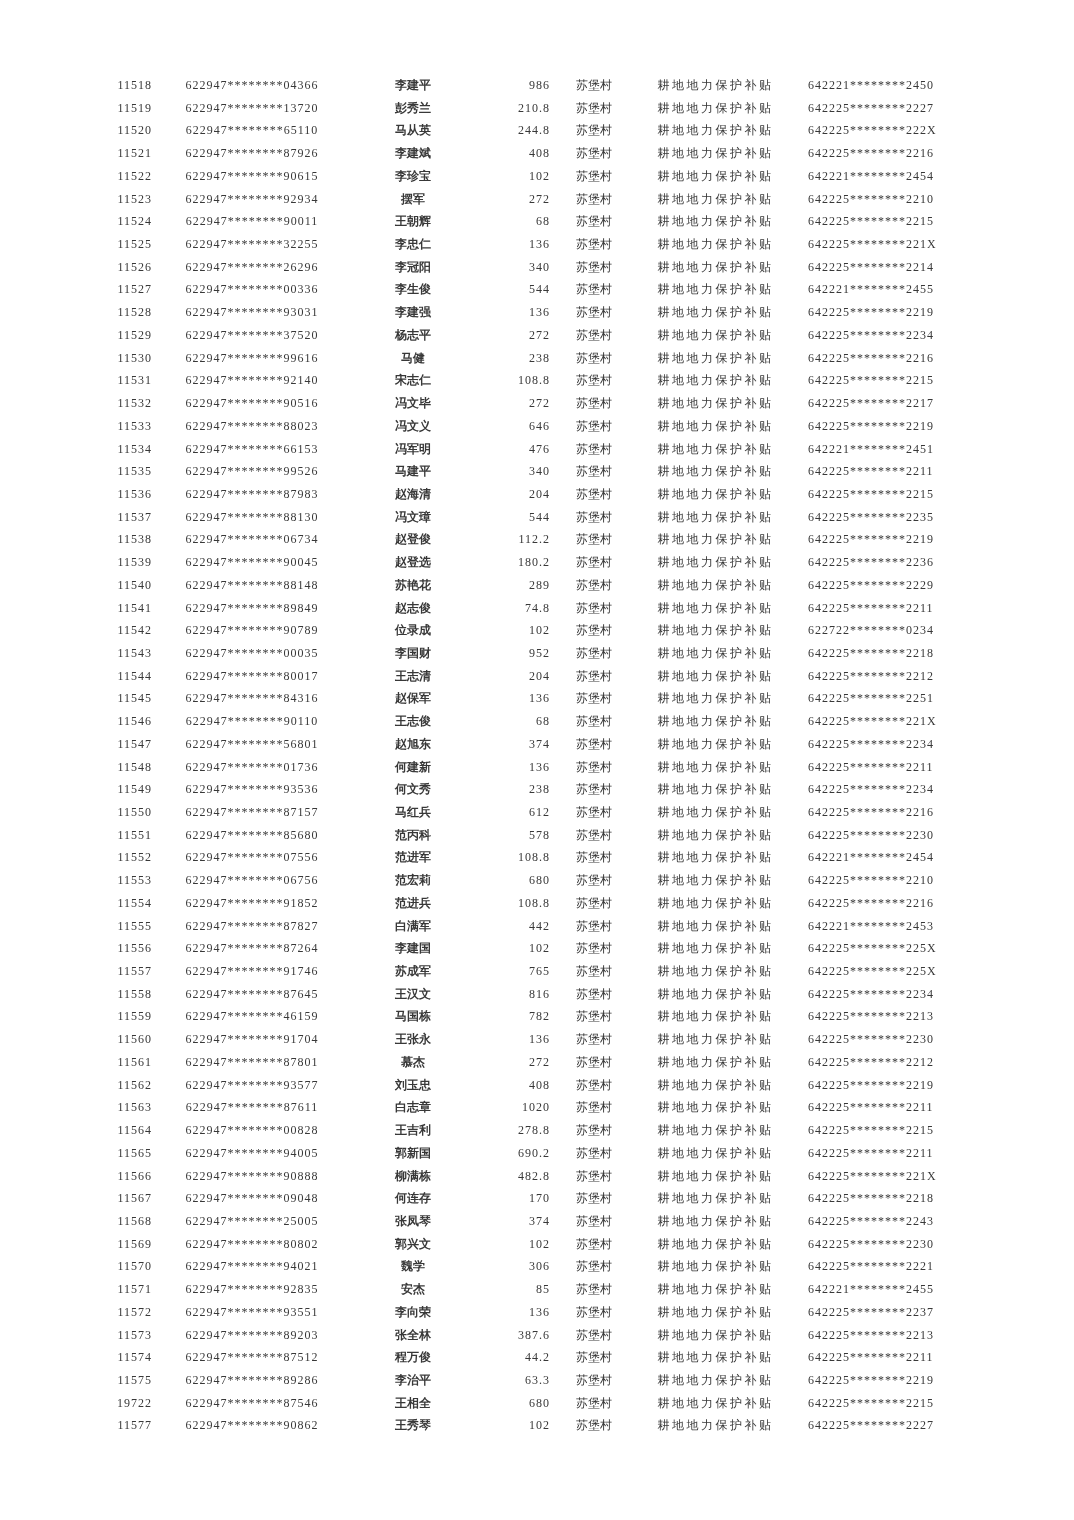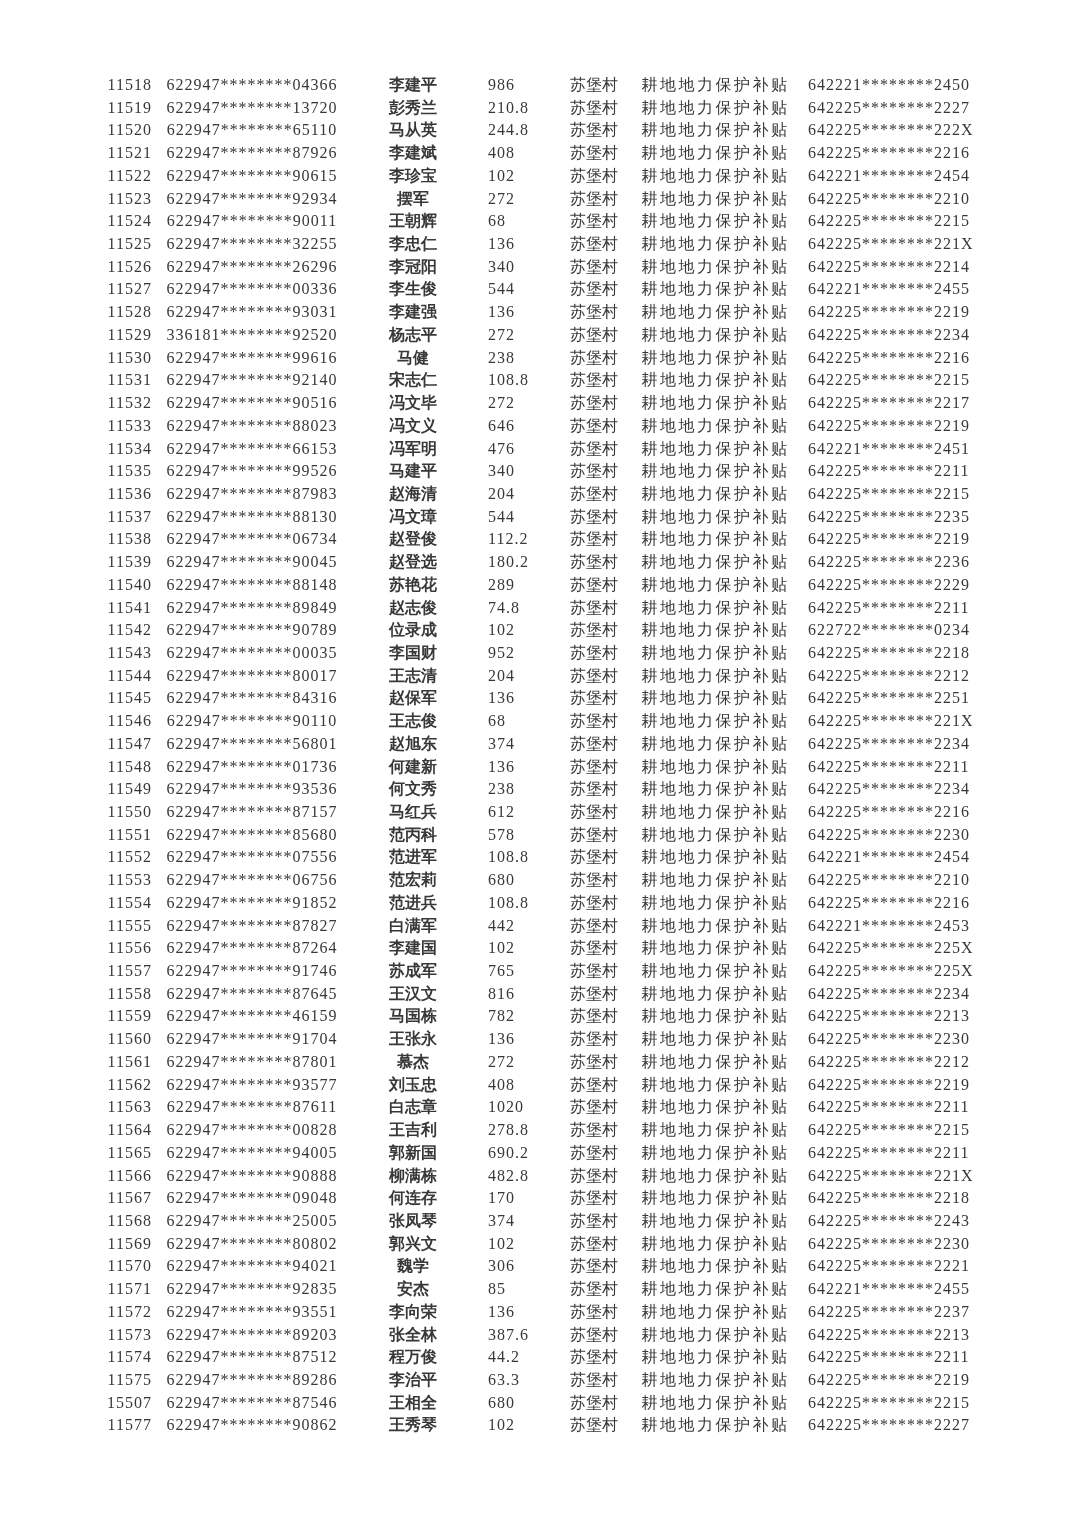--- a/index.html
+++ b/index.html
@@ -13,34 +13,34 @@
     position: relative;
     overflow: hidden;
     font-family: "Liberation Serif", "DejaVu Serif", serif;
   }
   .sheet {
     position: absolute;
     left: 104px;
     top: 74px;
     width: 870px;
     color: #383838;
-    font-size: 16px;
+    font-size: 12px;
   }
   .row {
     display: grid;
     grid-template-columns: 48px 14px 172px 150px 62px 88px 155px 181px;
     height: 22.73px;
     line-height: 22.73px;
     white-space: nowrap;
   }
   .cell { overflow: visible; }
   .c-seq     { grid-column: 1; text-align: right;  letter-spacing: 1px; }
   .c-idnum   { grid-column: 3; text-align: center;   letter-spacing: 1px; }
   .c-name    { grid-column: 4; text-align: center; font-weight: bold; }
-  .c-amount  { grid-column: 5; text-align: left; letter-spacing: 1px; }
+  .c-amount  { grid-column: 5; text-align: right; letter-spacing: 1px; }
   .c-village { grid-column: 6; text-align: center; }
   .c-subsidy { grid-column: 7; text-align: center; letter-spacing: 2.5px; }
   .c-account { grid-column: 8; text-align: left; padding-left: 15px; letter-spacing: 1px; }
 </style>
 </head>
 <body>
 
 <div class="sheet">
     <div class="row">
       <span class="cell c-seq">11518</span>
@@ -136,21 +136,21 @@
       <span class="cell c-seq">11528</span>
       <span class="cell c-idnum">622947********93031</span>
       <span class="cell c-name">李建强</span>
       <span class="cell c-amount">136</span>
       <span class="cell c-village">苏堡村</span>
       <span class="cell c-subsidy">耕地地力保护补贴</span>
       <span class="cell c-account">642225********2219</span>
     </div>
     <div class="row">
       <span class="cell c-seq">11529</span>
-      <span class="cell c-idnum">336181********92520</span>
+      <span class="cell c-idnum">622947********37520</span>
       <span class="cell c-name">杨志平</span>
       <span class="cell c-amount">272</span>
       <span class="cell c-village">苏堡村</span>
       <span class="cell c-subsidy">耕地地力保护补贴</span>
       <span class="cell c-account">642225********2234</span>
     </div>
     <div class="row">
       <span class="cell c-seq">11530</span>
       <span class="cell c-idnum">622947********99616</span>
       <span class="cell c-name">马健</span>
@@ -558,21 +558,21 @@
     <div class="row">
       <span class="cell c-seq">11575</span>
       <span class="cell c-idnum">622947********89286</span>
       <span class="cell c-name">李治平</span>
       <span class="cell c-amount">63.3</span>
       <span class="cell c-village">苏堡村</span>
       <span class="cell c-subsidy">耕地地力保护补贴</span>
       <span class="cell c-account">642225********2219</span>
     </div>
     <div class="row">
-      <span class="cell c-seq">15507</span>
+      <span class="cell c-seq">19722</span>
       <span class="cell c-idnum">622947********87546</span>
       <span class="cell c-name">王相全</span>
       <span class="cell c-amount">680</span>
       <span class="cell c-village">苏堡村</span>
       <span class="cell c-subsidy">耕地地力保护补贴</span>
       <span class="cell c-account">642225********2215</span>
     </div>
     <div class="row">
       <span class="cell c-seq">11577</span>
       <span class="cell c-idnum">622947********90862</span>

